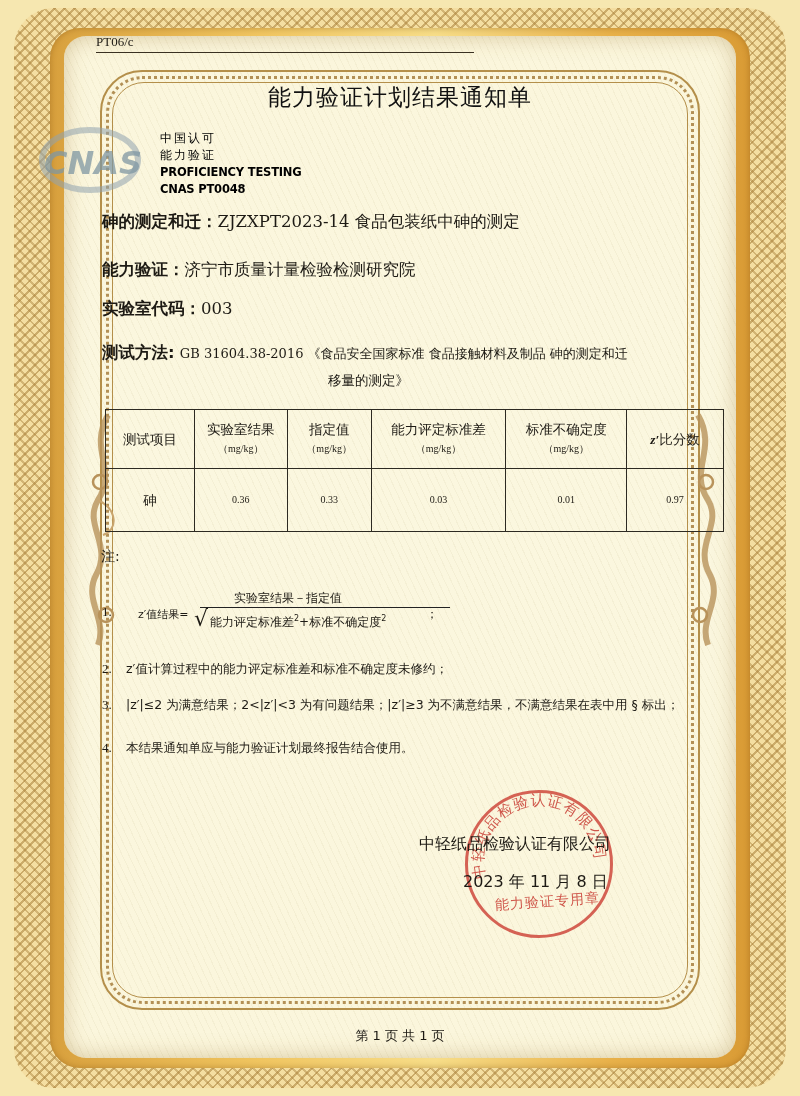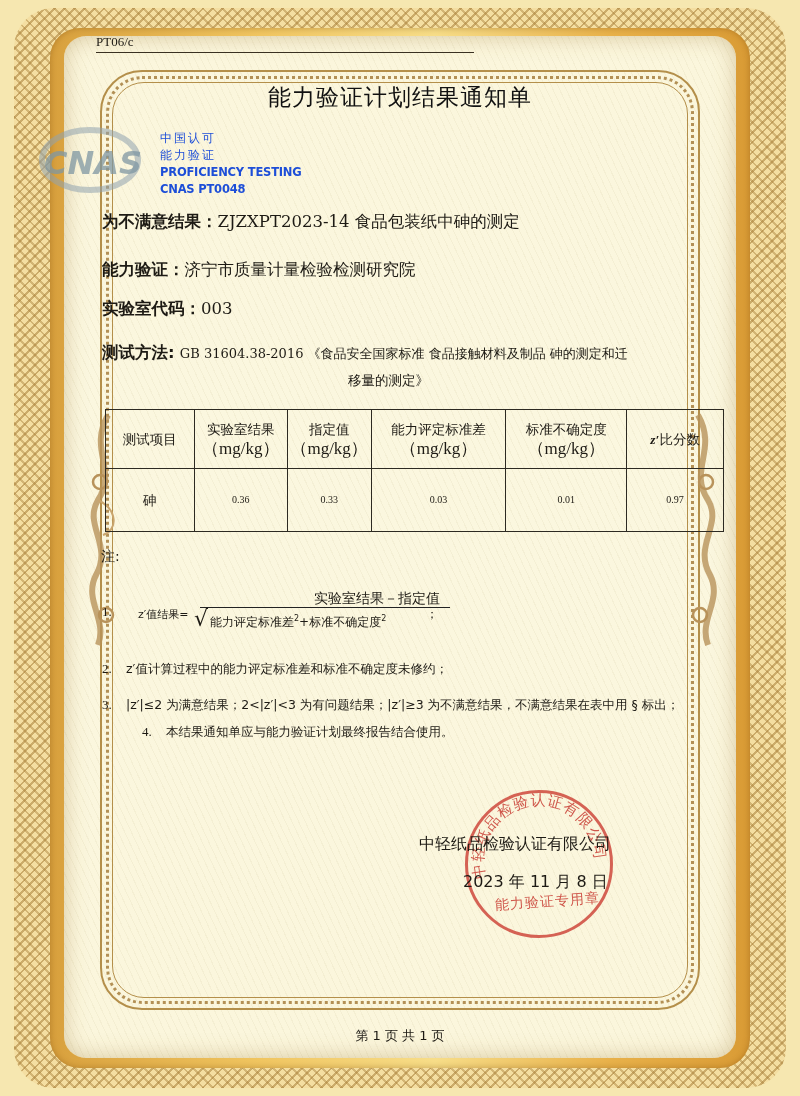--- a/index.html
+++ b/index.html
@@ -59,71 +59,70 @@
     position: absolute; left: 0; width: 800px; top: 82px; text-align: center;
     font-family: "DejaVu Sans", sans-serif; font-size: 23px; font-weight: normal; letter-spacing: 1px;
     color: #111;
   }
   
   .cnas-logo {
     position: absolute; left: 38px; top: 124px; width: 110px; height: 72px;
   }
   .cnas-text {
     position: absolute; left: 160px; top: 130px;
-    font-family: "DejaVu Sans", sans-serif; color: #1d4ed8; line-height: 17px;
+    font-family: "DejaVu Sans", sans-serif; color: #000000; line-height: 17px;
   }
   .cnas-text .cn { font-size: 12px; letter-spacing: 2px; }
   .cnas-text .en { font-size: 11.5px; font-weight: bold; letter-spacing: -0.2px; }
 
   .field {
     position: absolute; left: 102px; font-size: 16.5px; white-space: nowrap;
     font-family: "DejaVu Sans", sans-serif;
   }
   .field .label { font-weight: bold; }
   .field .value { font-family: "DejaVu Serif", "Liberation Serif", serif; }
   .f1 { top: 211px; }
   .f2 { top: 259px; }
   .f3 { top: 298px; }
   .f4 { top: 342px; }
   .f4 .value { font-size: 13px; }
   .method-cont {
     position: absolute; left: 328px; top: 372px; font-size: 13.5px;
     font-family: "DejaVu Serif", serif;
-    margin-left: 20px;
   }
 
   
   .result-table {
     position: absolute; left: 105px; top: 409px; width: 619px;
     border-collapse: collapse; font-family: "DejaVu Sans", sans-serif;
   }
   .result-table th, .result-table td {
     border: 1.2px solid #2d2a22; text-align: center; font-weight: normal;
     font-size: 13.5px; line-height: 20px;
   }
   .result-table thead tr { height: 59px; }
   .result-table tbody tr { height: 63px; }
   .result-table td { font-family: "Liberation Serif", serif; font-size: 10px; }
   .result-table td.item { font-family: "DejaVu Sans", sans-serif; font-size: 13.5px; }
-  .result-table .unit { font-family: "Liberation Serif", serif; font-size: 17px; }
+  .result-table .unit { font-family: "Liberation Serif", serif; font-size: 10px; }
   .zprime { font-style: italic; font-weight: bold; font-family: "Liberation Serif", serif; }
 
   
   .notes-label { position: absolute; left: 101px; top: 548px; font-size: 14px; font-family: "DejaVu Sans", sans-serif; }
   .note { position: absolute; left: 102px; font-size: 12.5px; white-space: nowrap; font-family: "DejaVu Sans", sans-serif; }
   .note .num { font-family: "Liberation Serif", serif; font-size: 13px; display: inline-block; width: 24px; }
   .n1 { top: 604px; }
   .n2 { top: 661px; }
   .n3 { top: 697px; }
-  .n4 { top: 724px; margin-left: 40px; }
+  .n4 { top: 740px; }
   .formula {
     position: absolute; left: 138px; top: 590px; font-family: "DejaVu Sans", sans-serif; font-size: 11px;
   }
   .formula .lhs { position: absolute; left: 0; top: 17px; white-space: nowrap; }
-  .formula .numer { position: absolute; left: 96px; top: 0; width: 206px; text-align: right; font-size: 14px; white-space: nowrap;}
+  .formula .numer { position: absolute; left: 96px; top: 0; width: 206px; text-align: left; font-size: 12px; white-space: nowrap;}
   .formula .bar { position: absolute; left: 62px; top: 17px; width: 250px; border-top: 1.3px solid #222; }
   .formula .sqrt-sign { position: absolute; left: 56px; top: 18px; font-size: 22px; line-height: 22px; }
   .formula .denom { position: absolute; left: 72px; top: 24px; font-size: 12px; white-space: nowrap; }
   .formula .semi { position: absolute; left: 288px; top: 16px; font-size: 12px; }
   sup { font-size: 8px; }
 
   
   .stamp {
     position: absolute; left: 465px; top: 790px; width: 148px; height: 148px;
     border: 3px solid rgba(206,72,60,0.85); border-radius: 50%;
@@ -179,21 +178,21 @@
   <text x="6" y="50" font-family="DejaVu Sans, sans-serif" font-size="32" font-weight="bold" fill="#7f97a3" opacity="0.75" font-style="italic">CNAS</text>
 </svg>
 <div class="cnas-text">
   <div class="cn">中国认可</div>
   <div class="cn">能力验证</div>
   <div class="en">PROFICIENCY TESTING</div>
   <div class="en">CNAS PT0048</div>
 </div>
 
 <div class="field f1">
-  <span class="label">为不满意结果：</span><span class="value">ZJZXPT2023-14  食品包装纸中砷的测定</span>
+  <span class="label">砷的测定和迁：</span><span class="value">ZJZXPT2023-14  食品包装纸中砷的测定</span>
 </div>
 <div class="field f2">
   <span class="label">能力验证：</span><span class="value">济宁市质量计量检验检测研究院</span>
 </div>
 <div class="field f3">
   <span class="label">实验室代码：</span><span class="value">003</span>
 </div>
 <div class="field f4">
   <span class="label">测试方法:</span>
   <span class="value">GB 31604.38-2016 《食品安全国家标准  食品接触材料及制品  砷的测定和迁</span>

